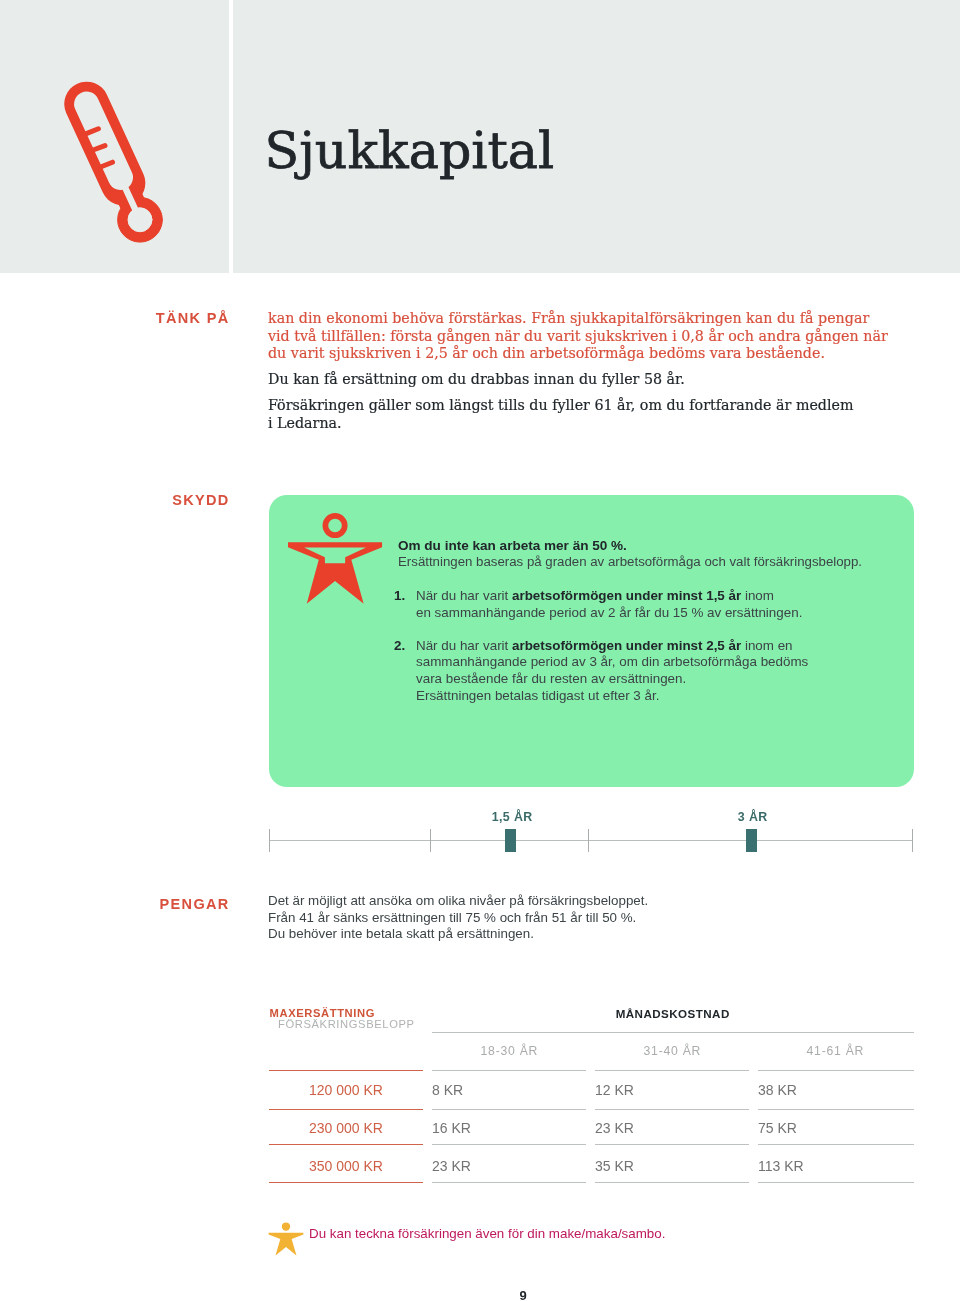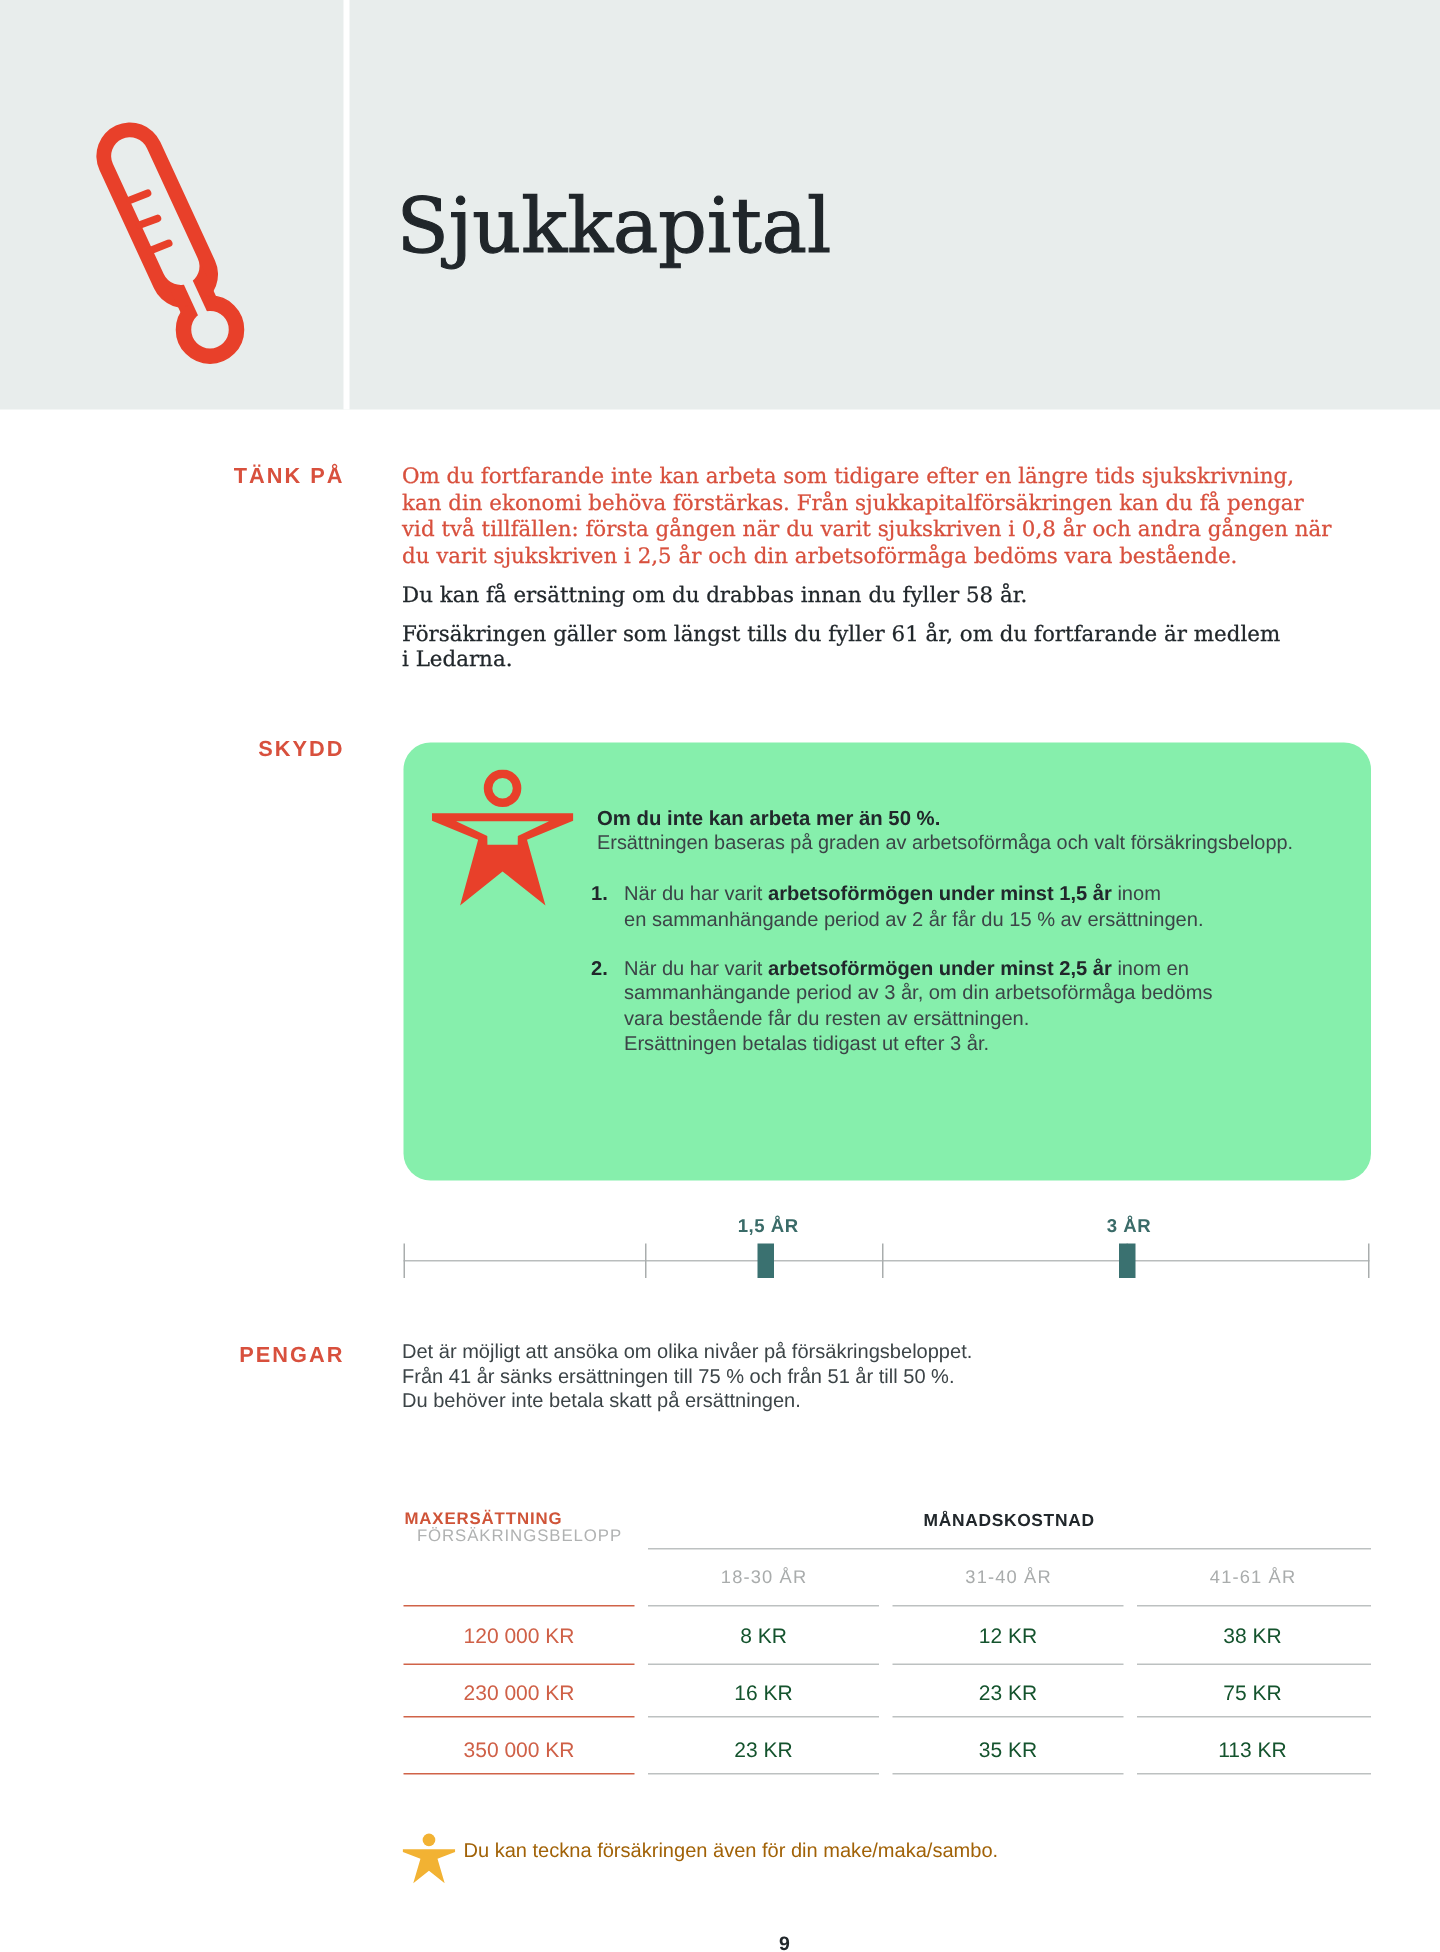--- a/index.html
+++ b/index.html
@@ -67,27 +67,27 @@
                    line-height:12px;color:#cf5438;white-space:nowrap;}
   .tbl-rowhead-bot{position:absolute;left:0;top:18.0px;width:154px;text-align:center;font-size:11.2px;
                    letter-spacing:0.62px;padding-left:0.62px;box-sizing:border-box;
                    line-height:12px;color:#b0b2b2;white-space:nowrap;}
   .tbl-colgroup{position:absolute;left:163px;top:7.6px;width:481px;text-align:center;font-size:11.6px;font-weight:bold;
                 letter-spacing:0.45px;padding-left:0.45px;box-sizing:border-box;
                 line-height:12px;color:#21272b;white-space:nowrap;}
   .tbl-colhead{position:absolute;top:45.2px;text-align:center;font-size:12.2px;letter-spacing:0.77px;
                padding-left:0.77px;box-sizing:border-box;line-height:12px;color:#a9acac;white-space:nowrap;}
   .tbl-amount{position:absolute;left:0;width:154px;text-align:center;font-size:14px;line-height:14px;color:#cf6047;white-space:nowrap;}
-  .tbl-cell{position:absolute;width:154px;text-align:center;font-size:14px;line-height:14px;color:#14532d;white-space:nowrap;}
+  .tbl-cell{position:absolute;width:154px;font-size:14px;line-height:14px;color:#737373;white-space:nowrap;}
 
   
   .footnote{position:absolute;left:267.7px;top:1222.1px;width:600px;height:40px;}
   .foot-icon{position:absolute;left:0;top:0;width:36.2px;height:33.9px;}
   .foot-text{position:absolute;left:41.3px;top:4.6px;font-family:"Liberation Sans",sans-serif;font-size:13.37px;
-             line-height:14px;color:#a16207;white-space:nowrap;}
+             line-height:14px;color:#be185d;white-space:nowrap;}
 
   .pagenum{position:absolute;left:463px;top:1289px;width:120px;text-align:center;font-family:"Liberation Sans",sans-serif;
            font-size:13px;font-weight:bold;line-height:14px;color:#21272b;}
 </style>
 </head>
 <body>
 
 <div class="page">
 
   <div class="header">
@@ -110,21 +110,20 @@
           <line x1="100.0" y1="167.2" x2="112.5" y2="162.2"></line>
         </g>
       </g>
     </svg>
     <div class="title">Sjukkapital</div>
   </div>
 
   <div class="sectlabel" id="tank-label">TÄNK PÅ</div>
   <div id="tank-body">
     <p class="serif red">
-      <span class="ln">Om du fortfarande inte kan arbeta som tidigare efter en längre tids sjukskrivning,</span>
       <span class="ln">kan din ekonomi behöva förstärkas. Från sjukkapitalförsäkringen kan du få pengar</span>
       <span class="ln">vid två tillfällen: första gången när du varit sjukskriven i 0,8 år och andra gången när</span>
       <span class="ln">du varit sjukskriven i 2,5 år och din arbetsoförmåga bedöms vara bestående.</span>
     </p>
     <p class="serif">
       <span class="ln">Du kan få ersättning om du drabbas innan du fyller 58 år.</span>
     </p>
     <p class="serif">
       <span class="ln">Försäkringen gäller som längst tills du fyller 61 år, om du fortfarande är medlem</span>
       <span class="ln">i Ledarna.</span>

